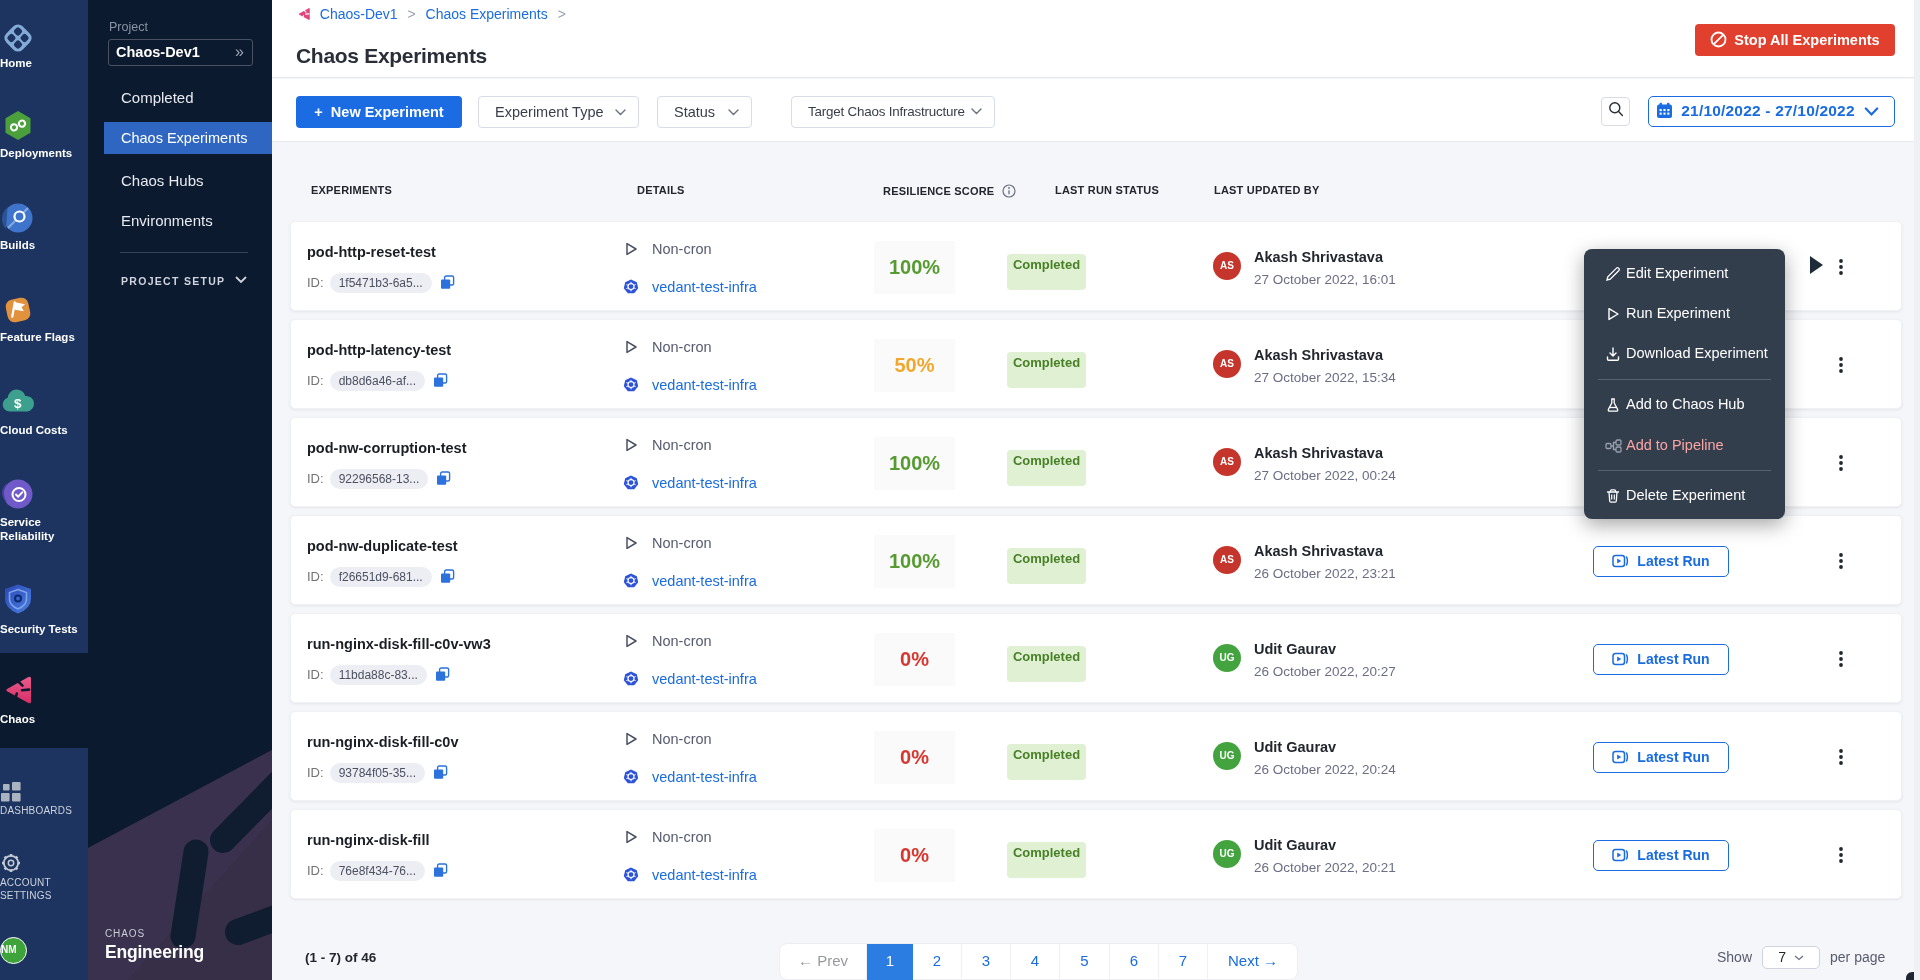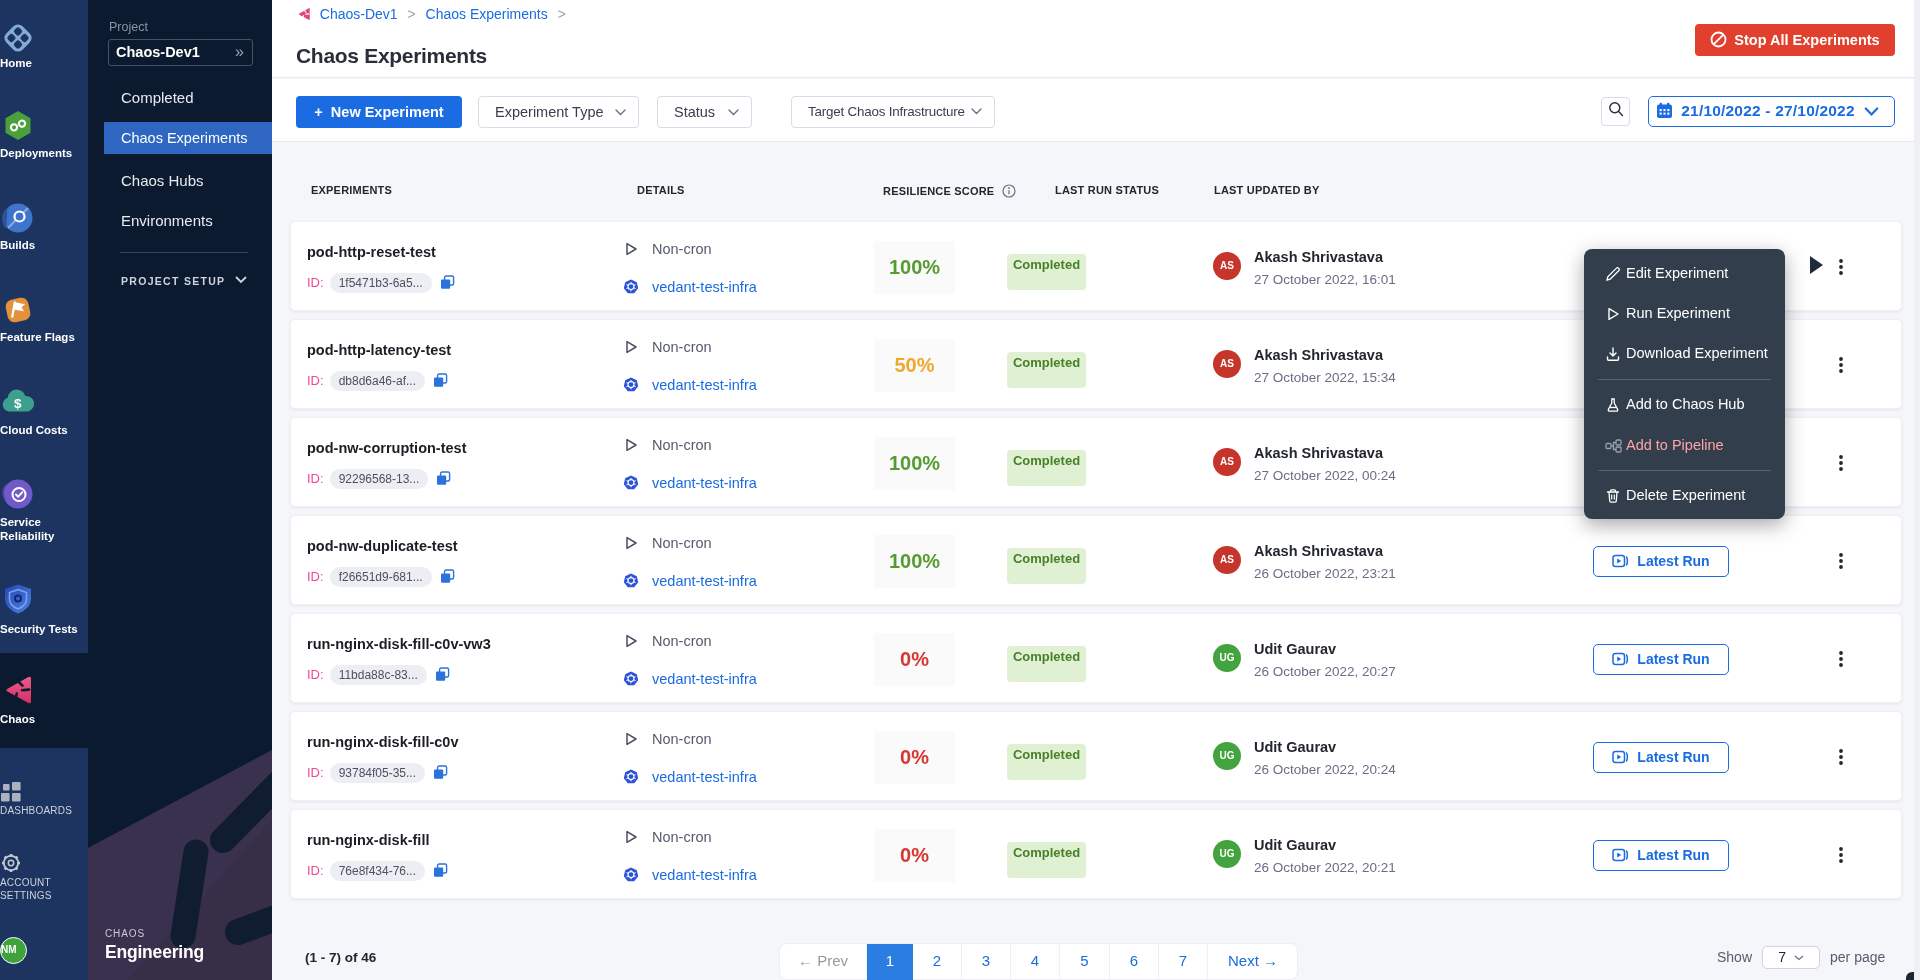--- a/index.html
+++ b/index.html
@@ -32,21 +32,21 @@
 #newexp{position:absolute;left:24px;top:17px;width:166px;height:32px;background:#1b6ce2;border-radius:4px;color:#fff;font-weight:bold;font-size:14.5px;text-align:center;line-height:32px}
 .drop{position:absolute;top:17px;height:32px;background:#fff;border:1px solid #d9dbe8;border-radius:4px;font-size:14.5px;color:#3a3e4c;line-height:30px;padding-left:16px}
 .drop .chev{position:absolute;right:12px;top:0;color:#6b7080}
 #srch{position:absolute;left:1329px;top:18px;width:29px;height:29px;border:1px solid #d9dbe8;border-radius:4px;text-align:center;line-height:27px}
 #dater{position:absolute;left:1376px;top:17px;width:247px;height:31px;border:1.5px solid #1b6ce0;border-radius:5px;color:#1b6ce0;font-weight:bold;font-size:15.5px;letter-spacing:.2px;line-height:28px;text-align:center}
 #dater svg{vertical-align:-3px;margin-right:8px}
 .thead{position:absolute;top:184px;font-size:11px;font-weight:bold;letter-spacing:.2px;color:#23262e}
 .card{position:absolute;left:290px;width:1612px;height:90px;background:#fff;border-radius:5px;box-shadow:0 1px 3px rgba(40,41,61,.08);border:1px solid #f0f1f5}
 .cname{position:absolute;left:16px;top:22px;font-size:14.5px;font-weight:bold;color:#1c1e26}
 .idrow{position:absolute;left:16px;top:51px;height:20px}
-.idlab{font-size:13px;color:#ec4899;vertical-align:top;line-height:20px}
+.idlab{font-size:13px;color:#737373;vertical-align:top;line-height:20px}
 .idpill{display:inline-block;margin-left:6px;height:20px;line-height:20px;padding:0 9px;border-radius:10px;background:#ededf4;color:#4c5160;font-size:12px}
 .cico{display:inline-block;margin-left:8px;vertical-align:top;padding-top:2px}
 .drow{position:absolute;left:332px;height:22px}
 .dico{display:inline-block;vertical-align:-3px}
 .ncron{margin-left:13px;font-size:14.5px;color:#565a6e}
 .infra{margin-left:13px;font-size:14.5px;color:#1a6ce0}
 .score{position:absolute;left:583px;top:19px;width:81px;height:53px;background:#fafafa;text-align:center;line-height:53px;font-size:20px;font-weight:bold}
 .badge{position:absolute;left:716px;top:32px;width:79px;height:36px;background:#dff1d2;border-radius:4px;color:#487f27;font-size:13px;font-weight:bold;text-align:center;line-height:22px}
 .avatar{position:absolute;left:922px;top:30px;width:28px;height:28px;border-radius:50%;color:#fff;font-size:10px;font-weight:bold;text-align:center;line-height:28px}
 .uname{position:absolute;left:963px;top:27px;font-size:14.5px;font-weight:bold;color:#22262e}

